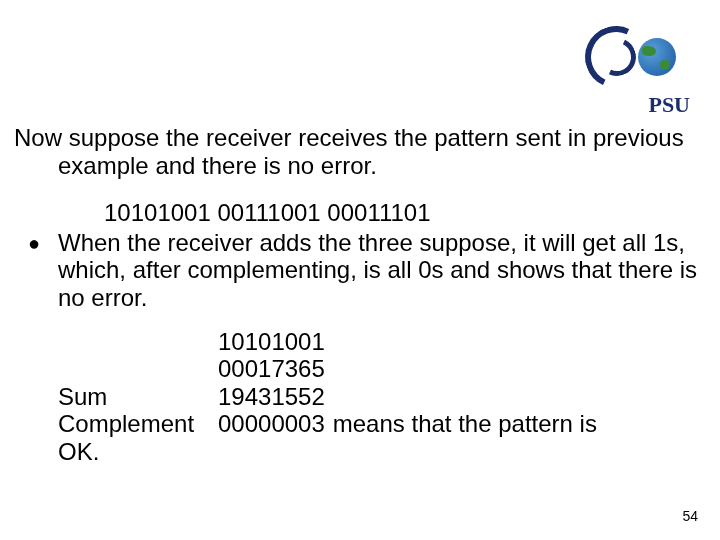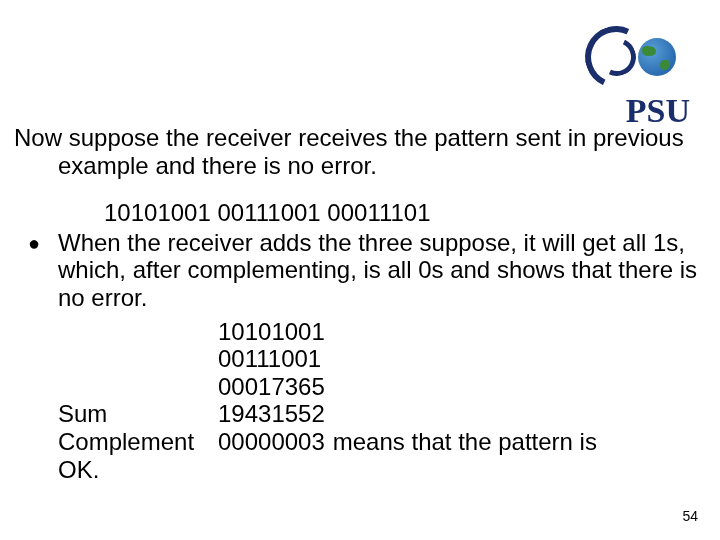--- a/index.html
+++ b/index.html
@@ -98,21 +98,21 @@
   .s1 { background: #d02020; }
   .s2 { background: #e8a000; }
   .s3 { background: #20a020; }
   .s4 { background: #2040c0; }
   .psu-label {
     position: absolute;
     top: 92px;
     right: 30px;
     font-family: "Times New Roman", Times, serif;
     font-weight: bold;
-    font-size: 34px;
+    font-size: 22px;
     color: #1a2e6b;
   }
   .content {
     position: absolute;
     top: 124px;
     left: 14px;
     right: 14px;
     font-size: 24px;
     line-height: 1.15;
   }
@@ -135,21 +135,21 @@
     font-size: 20px;
     line-height: 28px;
     padding-left: 14px;
     box-sizing: border-box;
   }
   .bullet-text {
     flex: 1;
   }
   .calc-block {
     padding-left: 44px;
-    margin-top: 6px;
+    margin-top: 16px;
   }
   .calc-row {
     display: flex;
   }
   .calc-label {
     width: 160px;
     flex: 0 0 160px;
   }
   .calc-val {
     flex: 0 0 auto;
@@ -196,21 +196,20 @@
     <div class="bullet-text">When the receiver adds the three suppose, it will get all 1s, which, after complementing, is all 0s and shows that there is no error.</div>
   </div>
 
   <div class="calc-block">
     <div class="calc-row">
       <div class="calc-label"></div>
       <div class="calc-val">10101001</div>
     </div>
     <div class="calc-row">
       <div class="calc-label"></div>
-      <div class="calc-val">00111001</div>
     </div>
     <div class="calc-row">
       <div class="calc-label"></div>
       <div class="calc-val">00017365</div>
     </div>
     <div class="calc-row">
       <div class="calc-label">Sum</div>
       <div class="calc-val">19431552</div>
     </div>
     <div class="calc-row">

